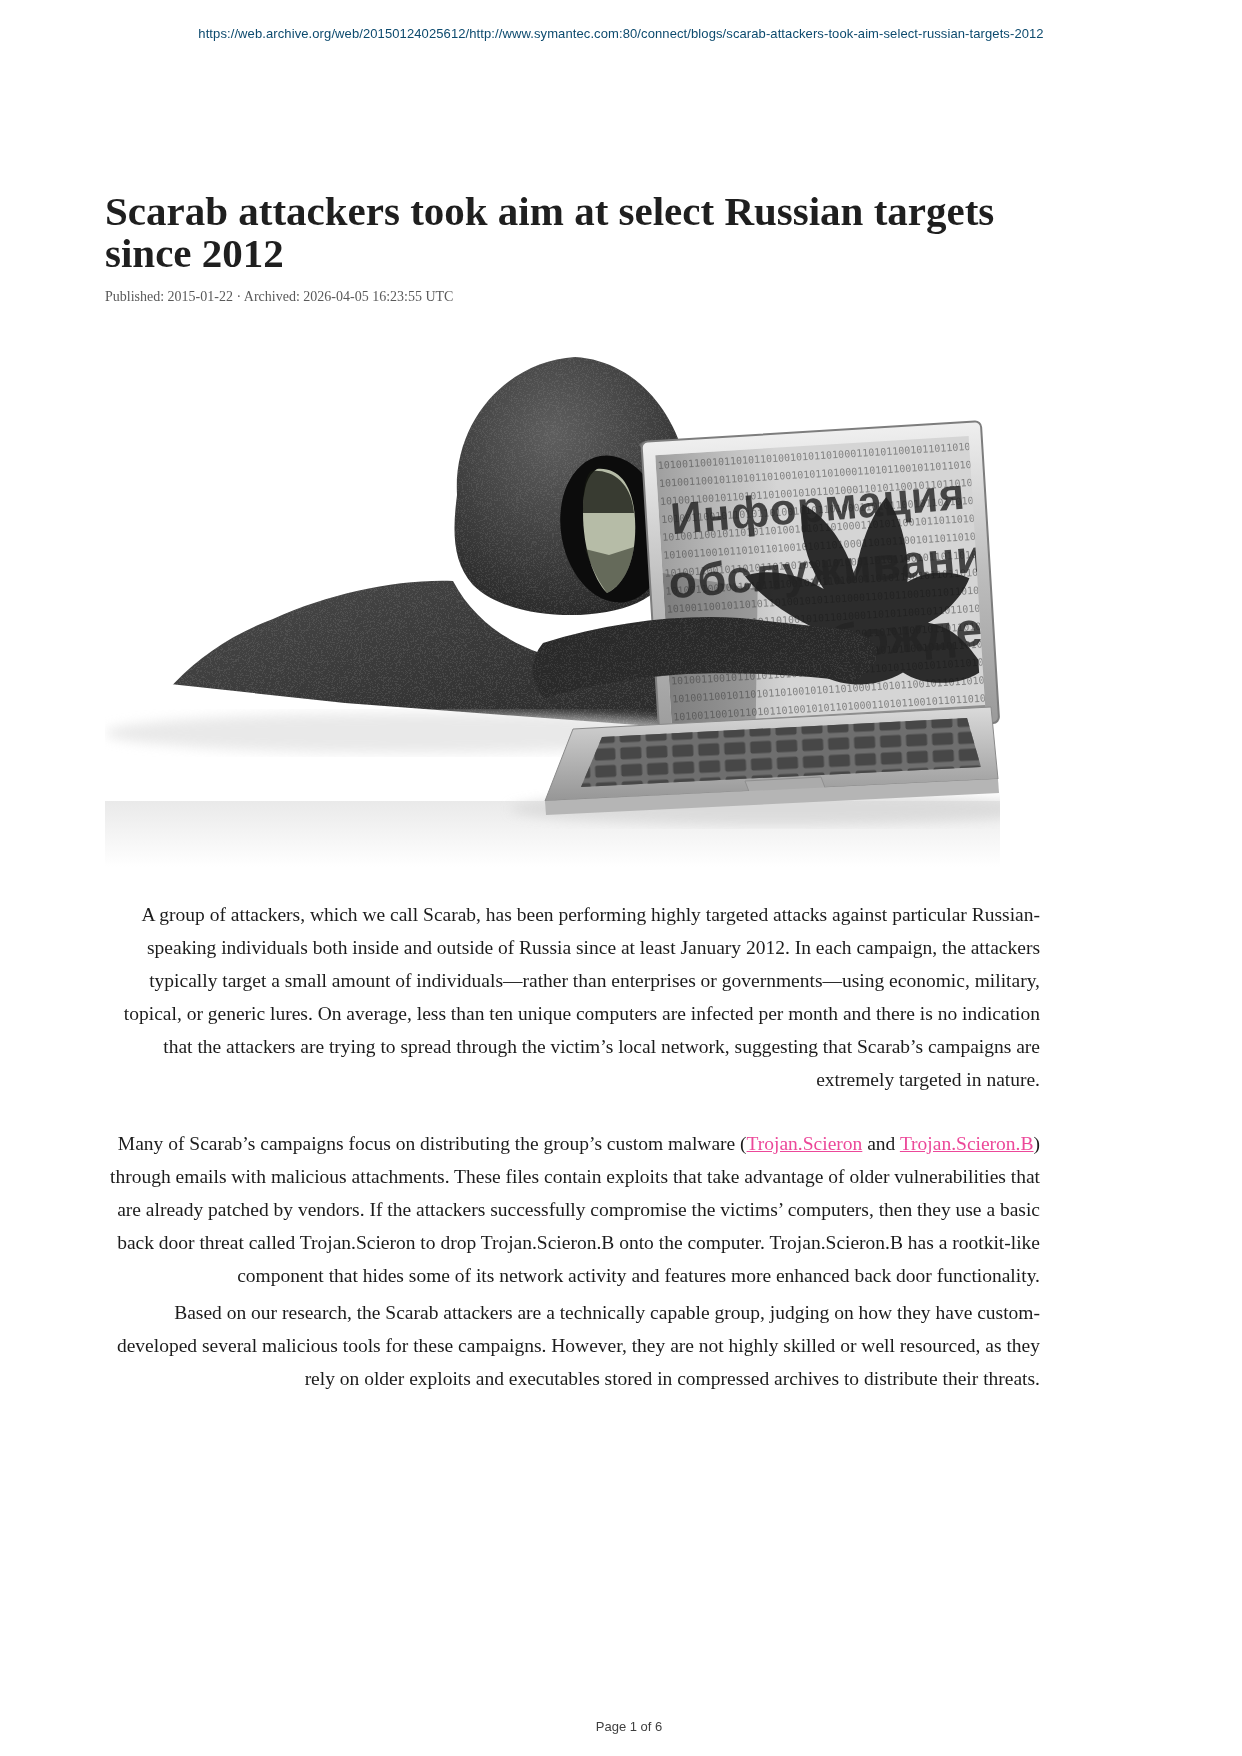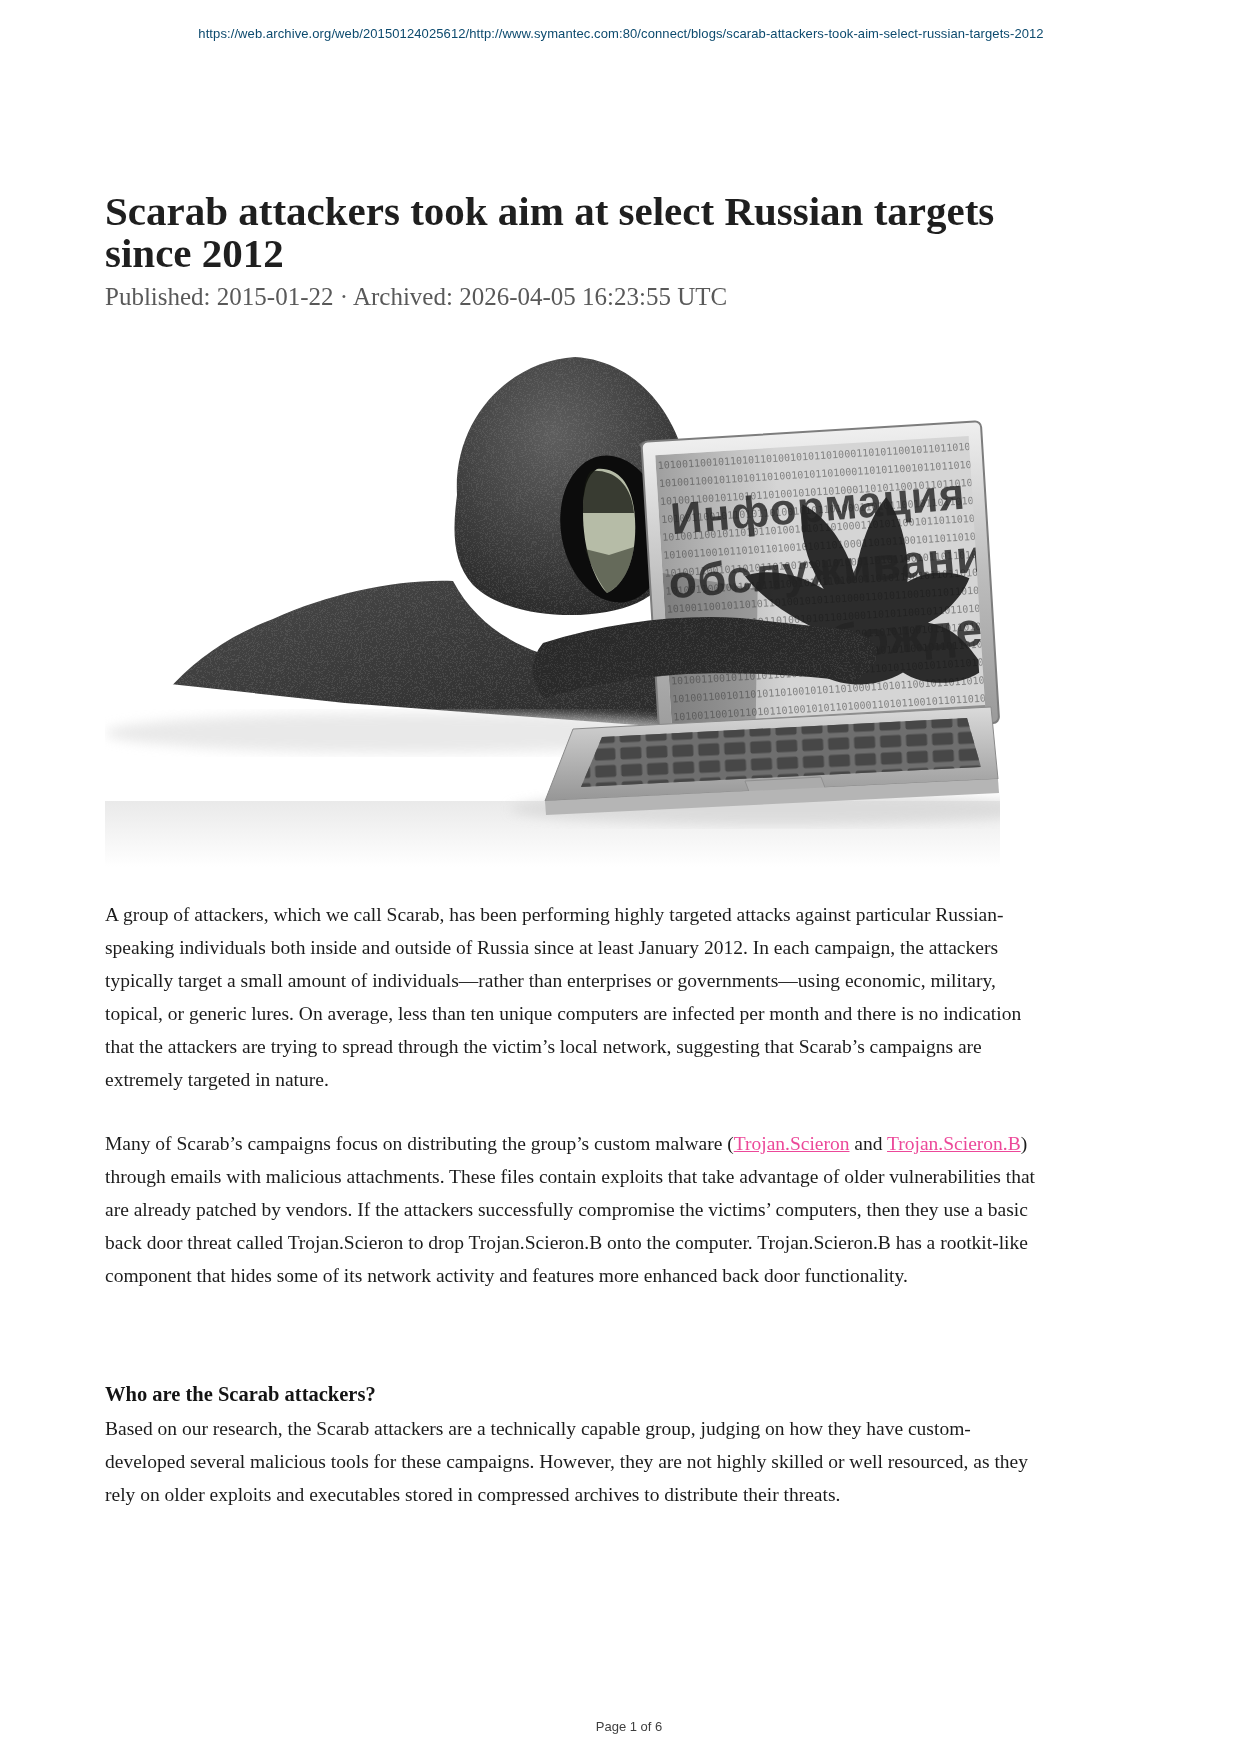--- a/index.html
+++ b/index.html
@@ -10,24 +10,24 @@
   .archive-bar{
     position:absolute;top:26px;left:0;width:100%;text-align:center;
     font-family:"Liberation Sans", sans-serif;font-size:13px;color:#0c4a6e;
     letter-spacing:0.1px;
   }
   .content{position:absolute;left:105px;top:0;width:935px;}
   h1.title{
     margin:190px 0 11px 0;font-size:41px;line-height:42px;font-weight:bold;
     color:#1f1f1f;font-family:"Liberation Serif", serif;
   }
-  .meta{margin-top:8px;font-size:25px;line-height:24px;color:#595959;}
+  .meta{margin-top:8px;font-size:14px;line-height:24px;color:#595959;}
   .hero{display:block;margin-top:18px;width:895px;height:540px;}
   .contributor{margin-top:46px;font-size:20px;line-height:28px;font-style:italic;color:#2b2b2b;}
-  p.body-para{margin:31px 0 0 0;font-size:19.5px;line-height:33px;color:#1c1c1c;text-align:left;}
+  p.body-para{margin:31px 0 0 0;font-size:19.5px;line-height:33px;color:#1c1c1c;text-align:right;}
   h3.section-heading{margin:88px 0 0 0;font-size:20.5px;line-height:28px;font-weight:bold;color:#141414;}
   p.after-heading{margin-top:4px;}
   a.body-link{color:#ec4899;text-decoration:underline;cursor:pointer;}
   .page-footer{
     position:absolute;left:0;bottom:22px;width:100%;text-align:center;
     font-family:"Liberation Sans", sans-serif;font-size:13px;color:#3f3f3f;padding-left:8px;
   }
   svg text.binary{font-family:"DejaVu Sans Mono", monospace;font-size:10px;fill:#757575;opacity:.85;}
   svg text.rus{font-family:"Liberation Sans", sans-serif;font-weight:bold;fill:#242424;opacity:.82;letter-spacing:1px;}
 </style>
@@ -153,19 +153,18 @@
       <path d="M 438 316 C 505 295 575 287 635 291 L 745 303 C 768 308 778 323 768 339 L 750 355 C 692 347 632 345 582 347 C 522 351 472 361 440 371 C 424 355 424 333 438 316 Z" fill="#2a2a2a"></path>
       <path d="M 438 316 C 505 295 575 287 635 291 L 745 303 C 768 308 778 323 768 339 L 750 355 C 692 347 632 345 582 347 C 522 351 472 361 440 371 C 424 355 424 333 438 316 Z" fill="#ffffff" filter="url(#speckle)" opacity="0.18"></path>
     </g>
   </svg>
 
 
   <p class="body-para">A group of attackers, which we call Scarab, has been performing highly targeted attacks against particular Russian-speaking individuals both inside and outside of Russia since at least January 2012. In each campaign, the attackers typically target a small amount of individuals—rather than enterprises or governments—using economic, military, topical, or generic lures. On average, less than ten unique computers are infected per month and there is no indication that the attackers are trying to spread through the victim’s local network, suggesting that Scarab’s campaigns are extremely targeted in nature.</p>
 
   <p class="body-para"><span>Many of Scarab’s campaigns focus on distributing the group’s custom malware (</span><a class="body-link">Trojan.Scieron</a><span> and </span><a class="body-link">Trojan.Scieron.B</a><span>) through emails with malicious attachments. These files contain exploits that take advantage of older vulnerabilities that are already patched by vendors. If the attackers successfully compromise the victims’ computers, then they use a basic back door threat called Trojan.Scieron to drop Trojan.Scieron.B onto the computer. Trojan.Scieron.B has a rootkit-like component that hides some of its network activity and features more enhanced back door functionality.</span></p>
 
-  <h3 class="section-heading">Who are the Scarab attackers?</h3>
 
   <p class="body-para after-heading">Based on our research, the Scarab attackers are a technically capable group, judging on how they have custom-developed several malicious tools for these campaigns. However, they are not highly skilled or well resourced, as they rely on older exploits and executables stored in compressed archives to distribute their threats.</p>
 
 </div>
 
 <div class="page-footer">Page 1 of 6</div>
 
 </body></html>

